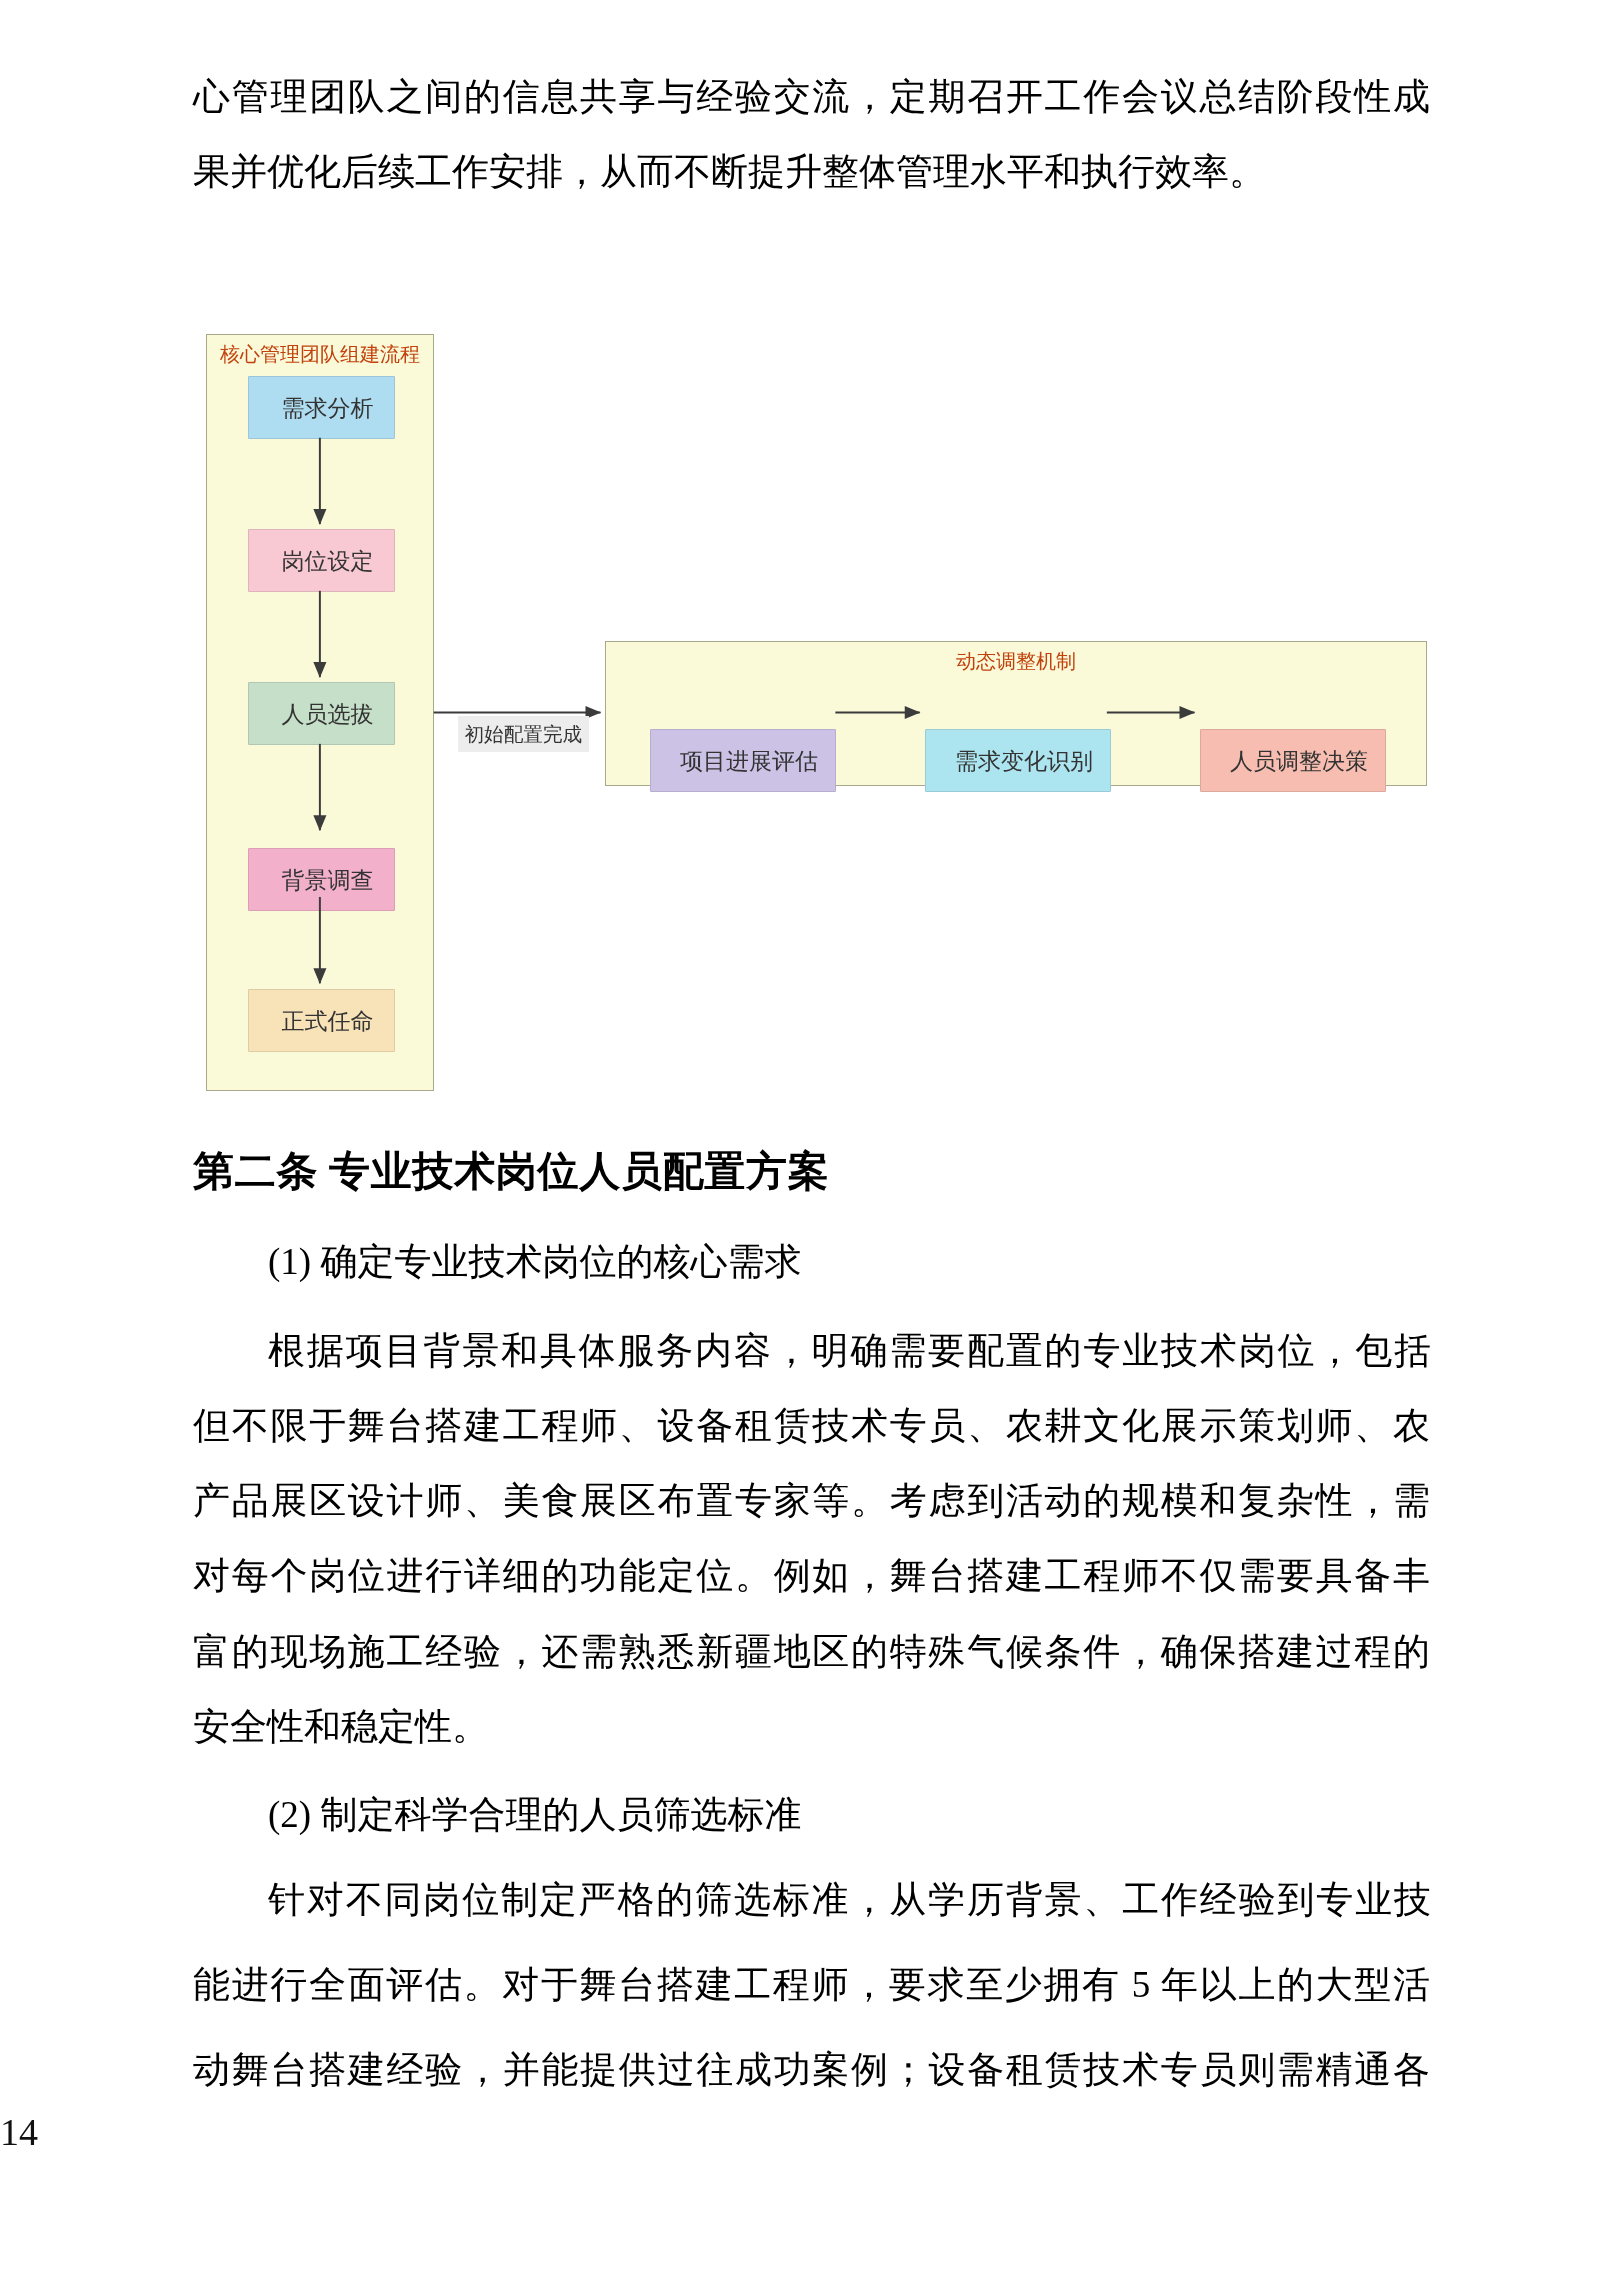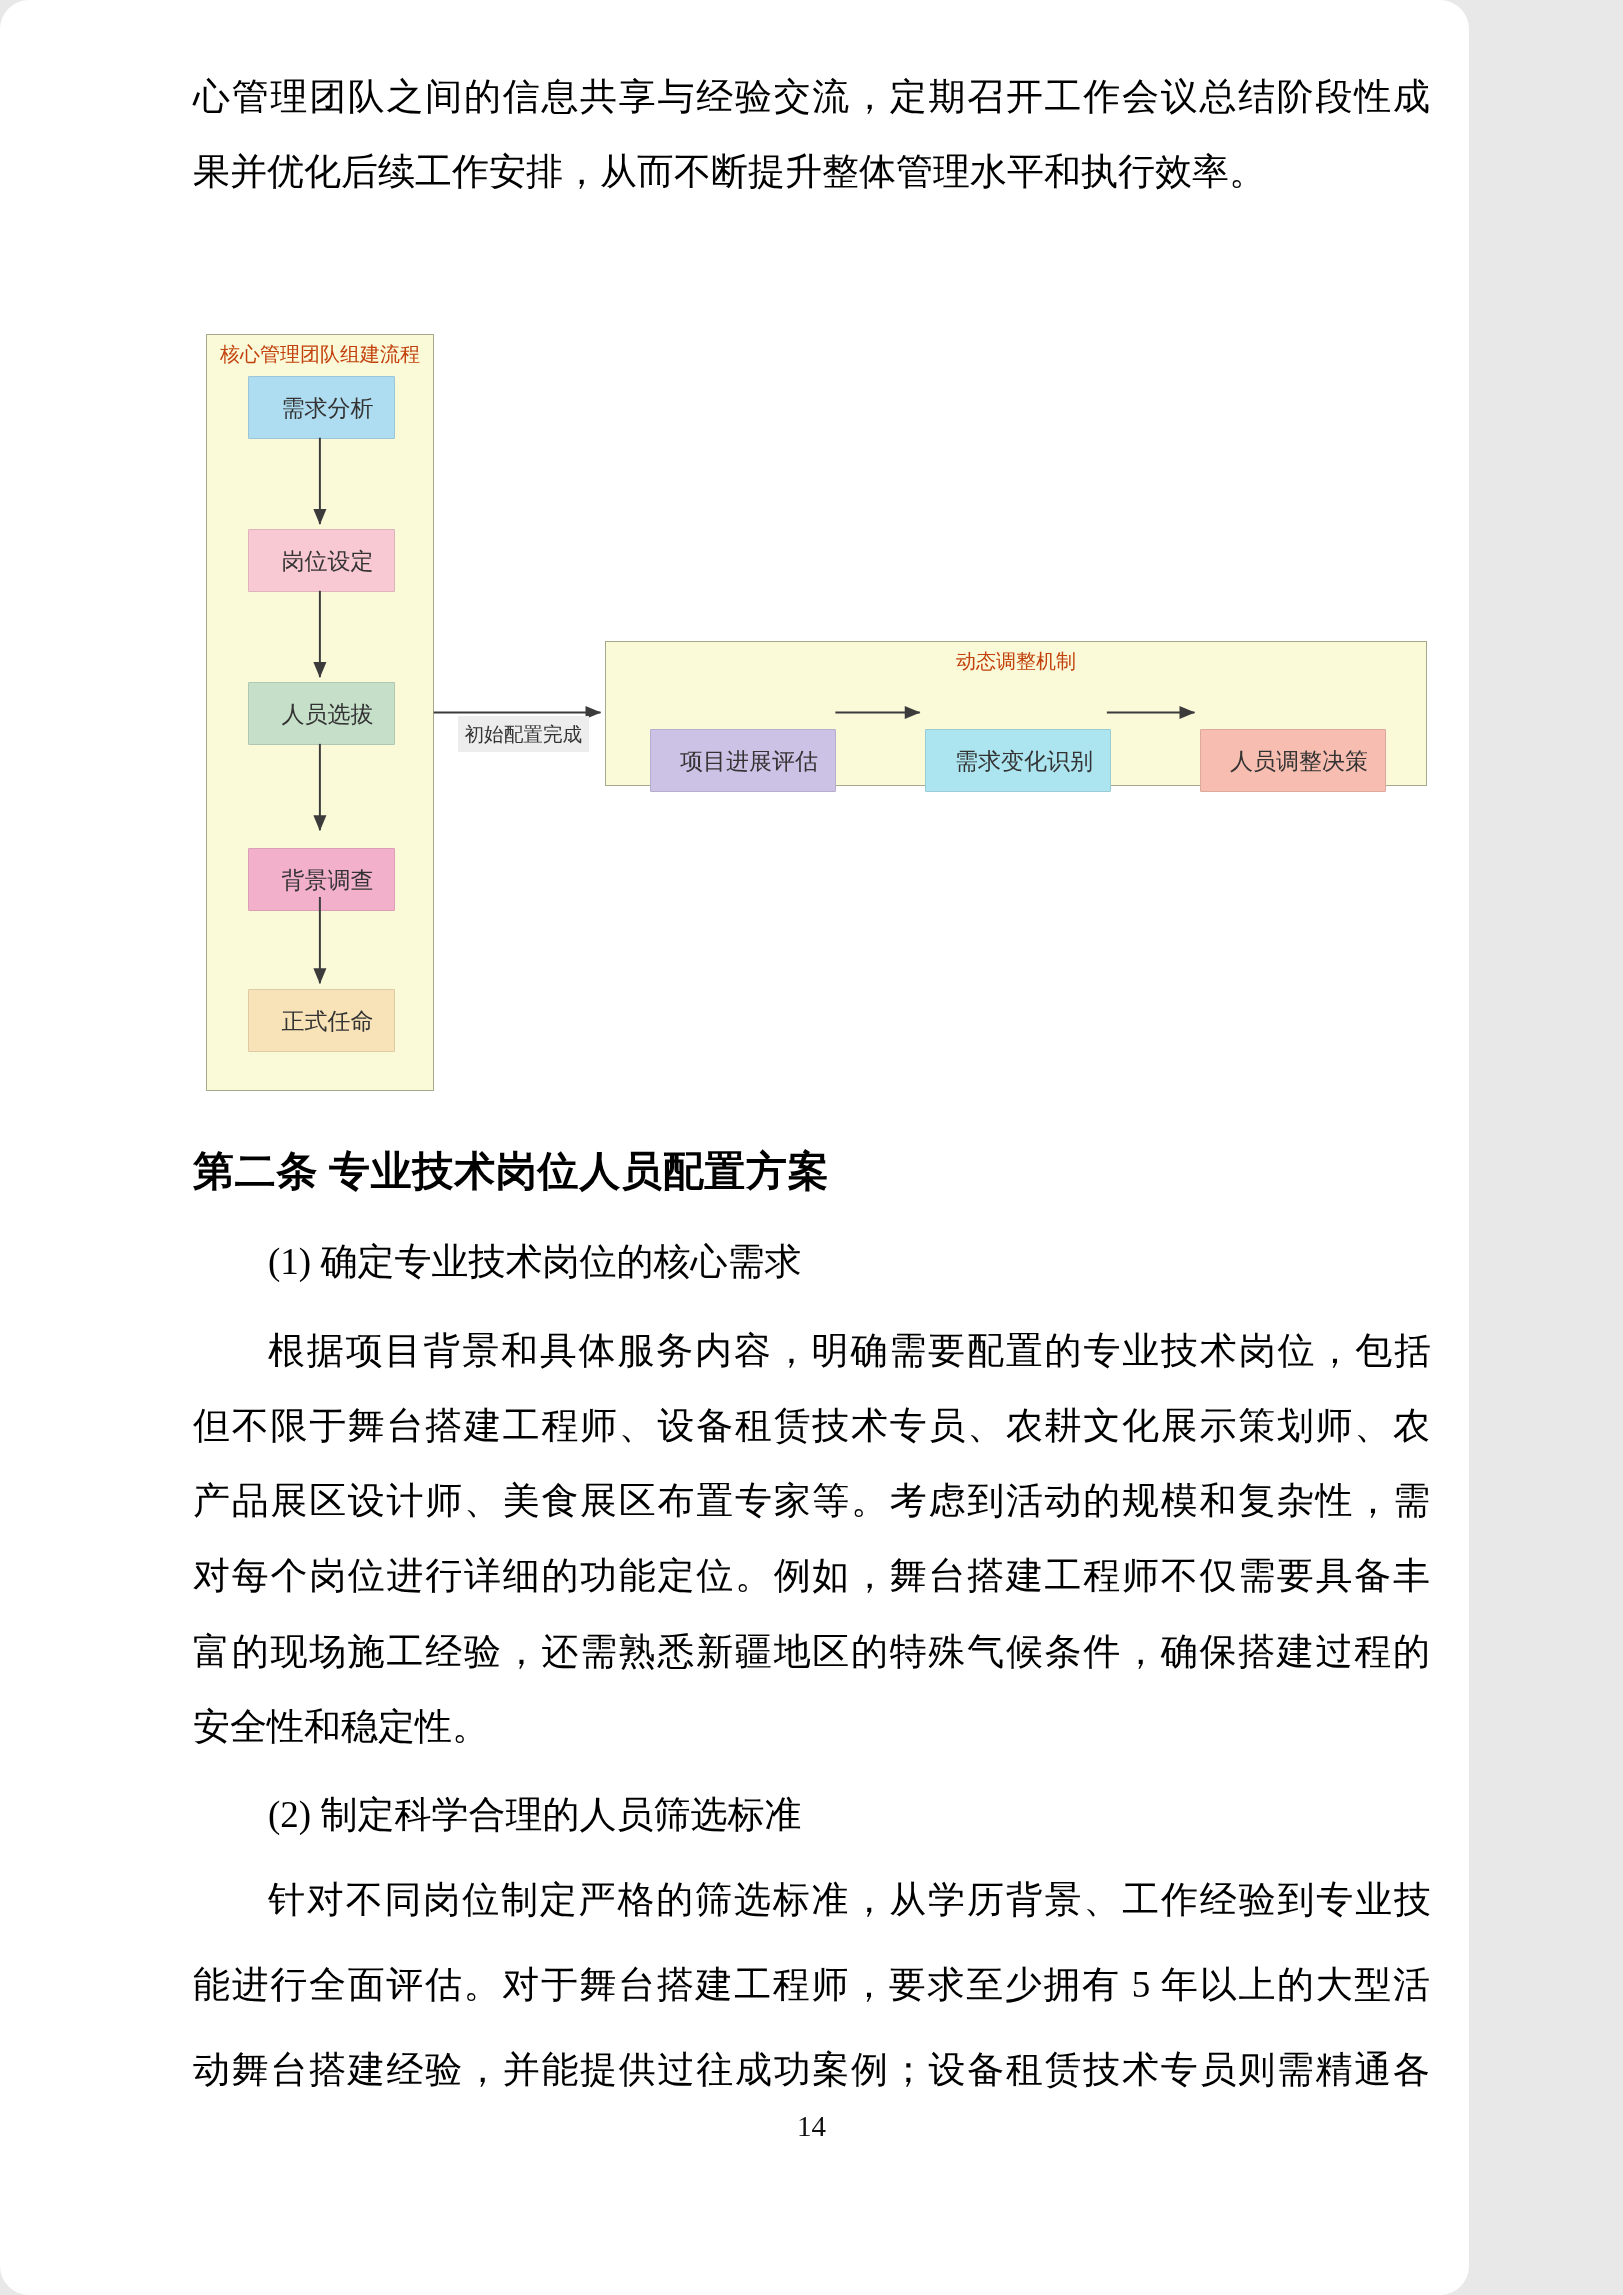--- a/index.html
+++ b/index.html
@@ -1,23 +1,22 @@
 <!DOCTYPE html>
 <html style="font-size:10.5px"><head>
 <meta charset="utf-8">
 <style>
   html,body { margin:0; padding:0; background:#e8e8e8; }
   .page {
     position:relative;
-    width:1469px; height:2295px;
+    width:1623px; height:2295px;
     background:#ffffff;
     overflow:hidden;
     font-family:"Liberation Serif", serif;
     color:#000000;
-    border-radius:29px;
   }
 
   
   .textline {
     position:absolute;
     height:75px; line-height:75px;
     font-size:37px;
     white-space:nowrap;
     color:#000;
   }
@@ -29,22 +28,21 @@
     position:absolute;
     left:193px; top:1142px;
     height:59px; line-height:59px;
     font-size:41px; font-weight:700;
     letter-spacing:0.7px;
     white-space:nowrap;
   }
   .pagenum {
     position:absolute;
     left:0; top:2110px; width:1623px;
-    text-align:center;
-    font-size:29px; color:#111;
+    font-size:38px; color:#111;
   }
 
   
   .fc-group {
     position:absolute;
     background:#FAF9D8;
     border:1.3px solid #A8A88A;
     box-sizing:border-box;
   }
   .fc-group-left  { left:206px; top:334px;  width:228px;  height:757px; }

